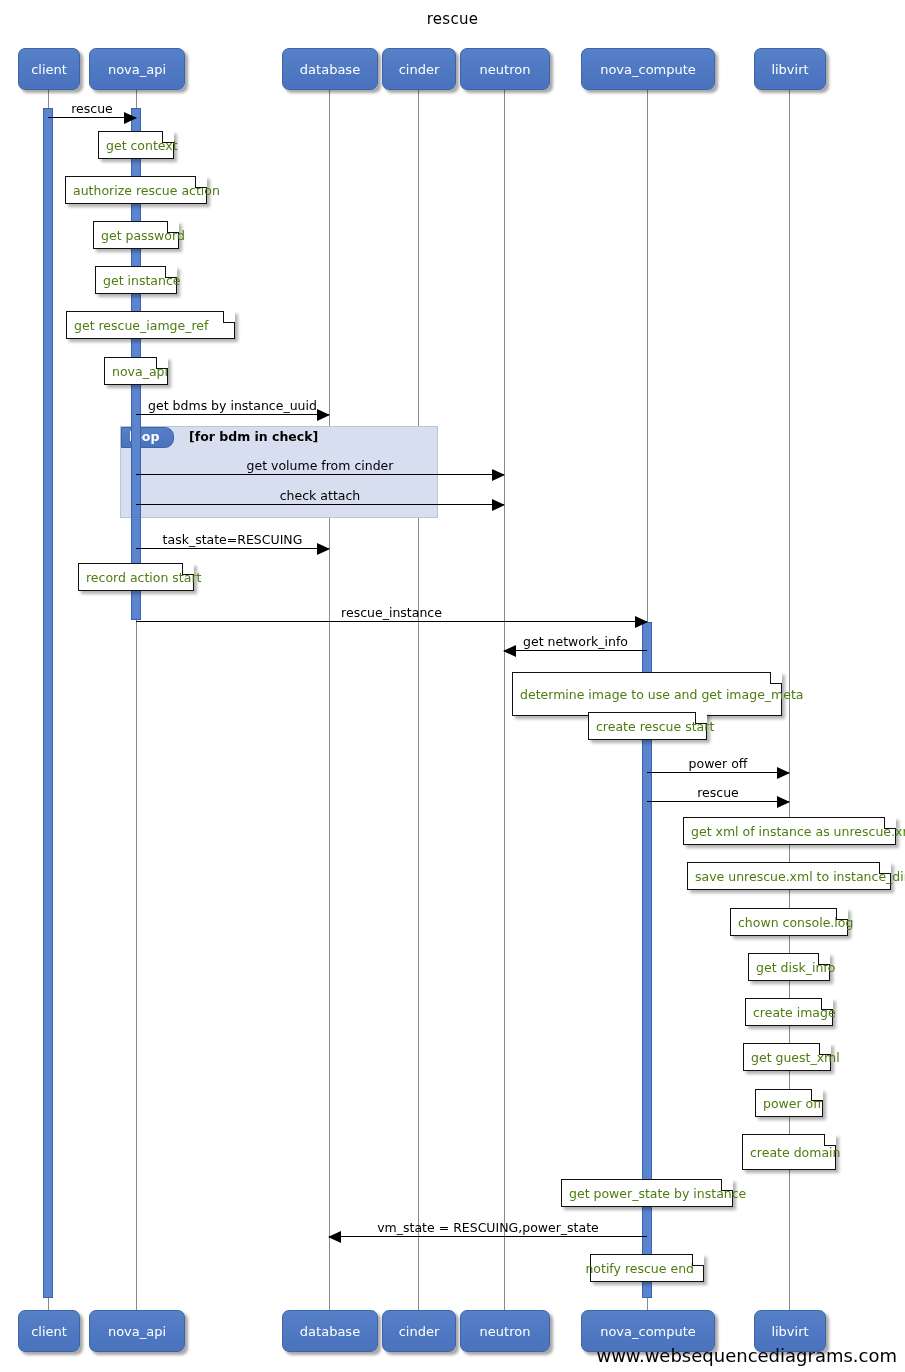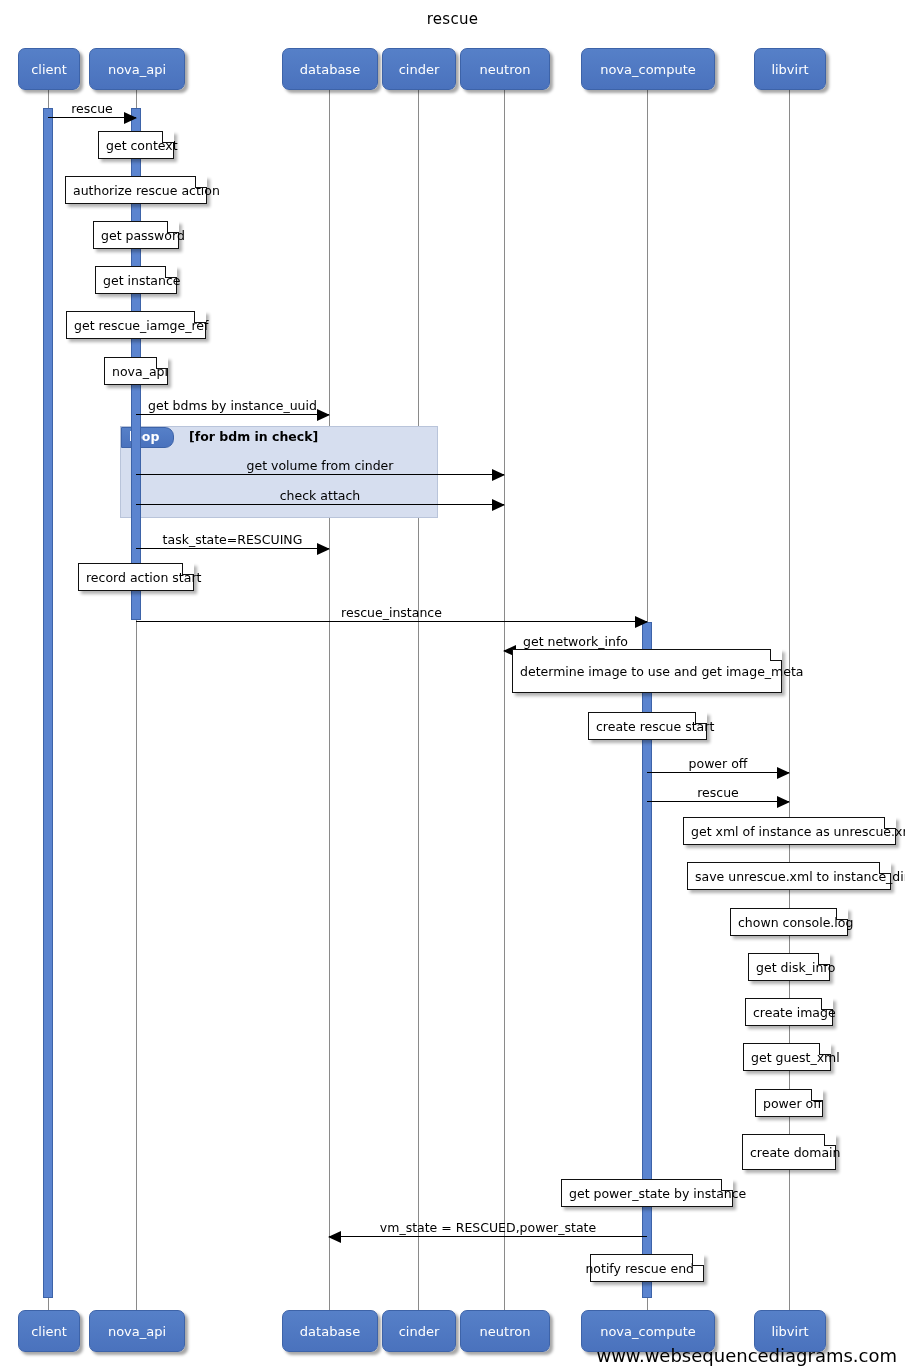--- a/index.html
+++ b/index.html
@@ -23,21 +23,21 @@
 
   .msg{position:absolute;height:0;border-top:1.6px solid #000;}
   .msg .lbl{position:absolute;left:0;top:-17px;width:100%;text-align:center;
             font-size:12.5px;color:#000;white-space:nowrap;}
   .arrowR,.arrowL{position:absolute;top:-6.5px;width:0;height:0;
                   border-top:6.5px solid transparent;border-bottom:6.5px solid transparent;}
   .arrowR{right:-1px;border-left:13px solid #000;}
   .arrowL{left:-1px;border-right:13px solid #000;}
 
   .note{position:absolute;background:#ffffff;border:1px solid #111;
-        font-size:12.5px;color:#000000;box-sizing:border-box;
+        font-size:12.5px;color:#4d7c0f;box-sizing:border-box;
         display:flex;align-items:center;white-space:nowrap;
         padding:3px 9px 3px 7px;
         box-shadow:3px 3px 3px rgba(0,0,0,.30);}
   .note .fold{position:absolute;right:-1px;top:-1px;width:11px;height:11px;
               background:#fff;border-left:1px solid #111;border-bottom:1px solid #111;
               transform:skewX(0deg);}
   .note .fold:after{content:"";position:absolute;left:-1px;top:-1px;
               width:0;height:0;border-top:12px solid #fff;border-left:12px solid transparent;}
 
   .frag{position:absolute;background:#d6deef;border:1px solid #b9c4da;
@@ -101,52 +101,52 @@
       </div>
       <div class="msg" style="left: 647px; top: 772px; width: 142px;">
         <div class="lbl">power off</div>
         <div class="arrowR"></div>
       </div>
       <div class="msg" style="left: 647px; top: 801px; width: 142px;">
         <div class="lbl">rescue</div>
         <div class="arrowR"></div>
       </div>
       <div class="msg" style="left: 329px; top: 1236px; width: 318px;">
-        <div class="lbl">vm_state = RESCUED,power_state</div>
+        <div class="lbl">vm_state = RESCUING,power_state</div>
         <div class="arrowL"></div>
       </div>
       <div class="note" style="left: 98px; top: 131px; width: 76px; height: 28px;">
         <span>get context</span>
         <span class="fold"></span>
       </div>
       <div class="note" style="left: 65px; top: 176px; width: 142px; height: 28px;">
         <span>authorize rescue action</span>
         <span class="fold"></span>
       </div>
       <div class="note" style="left: 93px; top: 221px; width: 86px; height: 28px;">
         <span>get password</span>
         <span class="fold"></span>
       </div>
       <div class="note" style="left: 95px; top: 266px; width: 82px; height: 28px;">
         <span>get instance</span>
         <span class="fold"></span>
       </div>
-      <div class="note" style="left: 66px; top: 311px; width: 140px; height: 28px;">
+      <div class="note" style="left: 66px; top: 311px; width: 169px; height: 28px;">
         <span>get rescue_iamge_ref</span>
         <span class="fold"></span>
       </div>
       <div class="note" style="left: 104px; top: 357px; width: 64px; height: 28px;">
         <span>nova_api</span>
         <span class="fold"></span>
       </div>
       <div class="note" style="left: 78px; top: 563px; width: 116px; height: 28px;">
         <span>record action start</span>
         <span class="fold"></span>
       </div>
-      <div class="note" style="left: 512px; top: 649px; width: 270px; height: 44px;">
+      <div class="note" style="left: 512px; top: 672px; width: 270px; height: 44px;">
         <span>determine image to use and get image_meta</span>
         <span class="fold"></span>
       </div>
       <div class="note" style="left: 588px; top: 712px; width: 119px; height: 28px;">
         <span>create rescue start</span>
         <span class="fold"></span>
       </div>
       <div class="note" style="left: 683px; top: 817px; width: 213px; height: 28px;">
         <span>get xml of instance as unrescue.xml</span>
         <span class="fold"></span>

